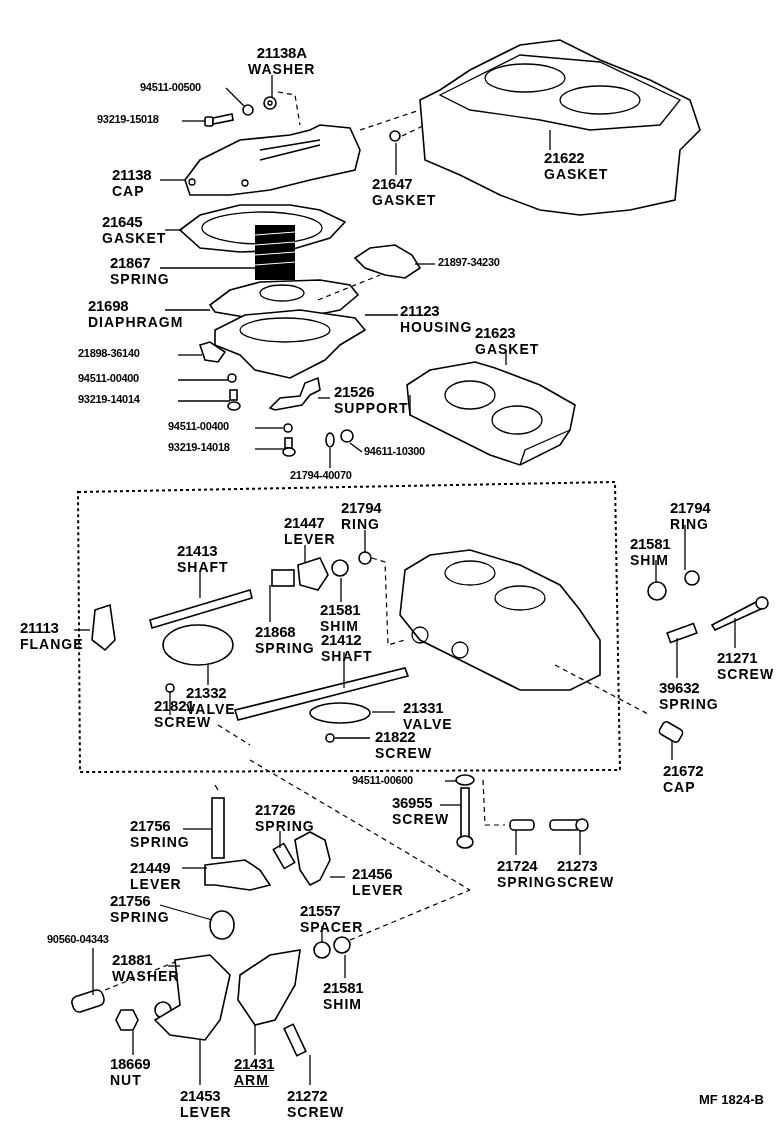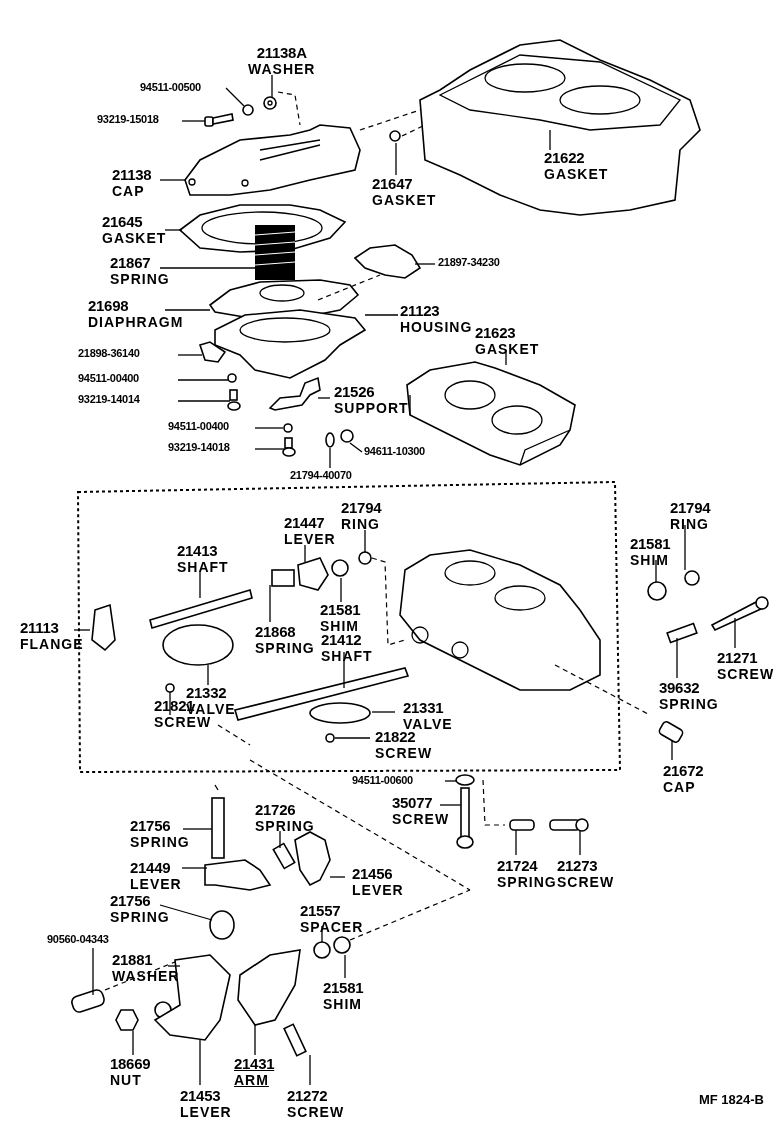--- a/index.html
+++ b/index.html
@@ -294,21 +294,21 @@
 <div class="lbl" style="left:186px;top:685px;"><span class="num">21332</span><span class="nm">VALVE</span></div>
 <div class="lbl" style="left:146px;top:698px;margin-left:8px;"><span class="num">21821</span><span class="nm">SCREW</span></div>
 <div class="lbl" style="left:403px;top:700px;"><span class="num">21331</span><span class="nm">VALVE</span></div>
 <div class="lbl" style="left:375px;top:729px;"><span class="num">21822</span><span class="nm">SCREW</span></div>
 <div class="lbl" style="left:670px;top:500px;"><span class="num">21794</span><span class="nm">RING</span></div>
 <div class="lbl" style="left:630px;top:536px;"><span class="num">21581</span><span class="nm">SHIM</span></div>
 <div class="lbl" style="left:717px;top:650px;"><span class="num">21271</span><span class="nm">SCREW</span></div>
 <div class="lbl" style="left:659px;top:680px;"><span class="num">39632</span><span class="nm">SPRING</span></div>
 <div class="lbl" style="left:663px;top:763px;"><span class="num">21672</span><span class="nm">CAP</span></div>
 <div class="lbl pn" style="left:352px;top:775px;">94511-00600</div>
-<div class="lbl" style="left:392px;top:795px;"><span class="num">35077</span><span class="nm">SCREW</span></div>
+<div class="lbl" style="left:392px;top:795px;"><span class="num">36955</span><span class="nm">SCREW</span></div>
 <div class="lbl" style="left:497px;top:858px;"><span class="num">21724</span><span class="nm">SPRING</span></div>
 <div class="lbl" style="left:557px;top:858px;"><span class="num">21273</span><span class="nm">SCREW</span></div>
 <div class="lbl" style="left:130px;top:818px;"><span class="num">21756</span><span class="nm">SPRING</span></div>
 <div class="lbl" style="left:255px;top:802px;"><span class="num">21726</span><span class="nm">SPRING</span></div>
 <div class="lbl" style="left:130px;top:860px;"><span class="num">21449</span><span class="nm">LEVER</span></div>
 <div class="lbl" style="left:352px;top:866px;"><span class="num">21456</span><span class="nm">LEVER</span></div>
 <div class="lbl" style="left:110px;top:893px;"><span class="num">21756</span><span class="nm">SPRING</span></div>
 <div class="lbl" style="left:300px;top:903px;"><span class="num">21557</span><span class="nm">SPACER</span></div>
 <div class="lbl pn" style="left:47px;top:934px;">90560-04343</div>
 <div class="lbl" style="left:112px;top:952px;"><span class="num">21881</span><span class="nm">WASHER</span></div>

